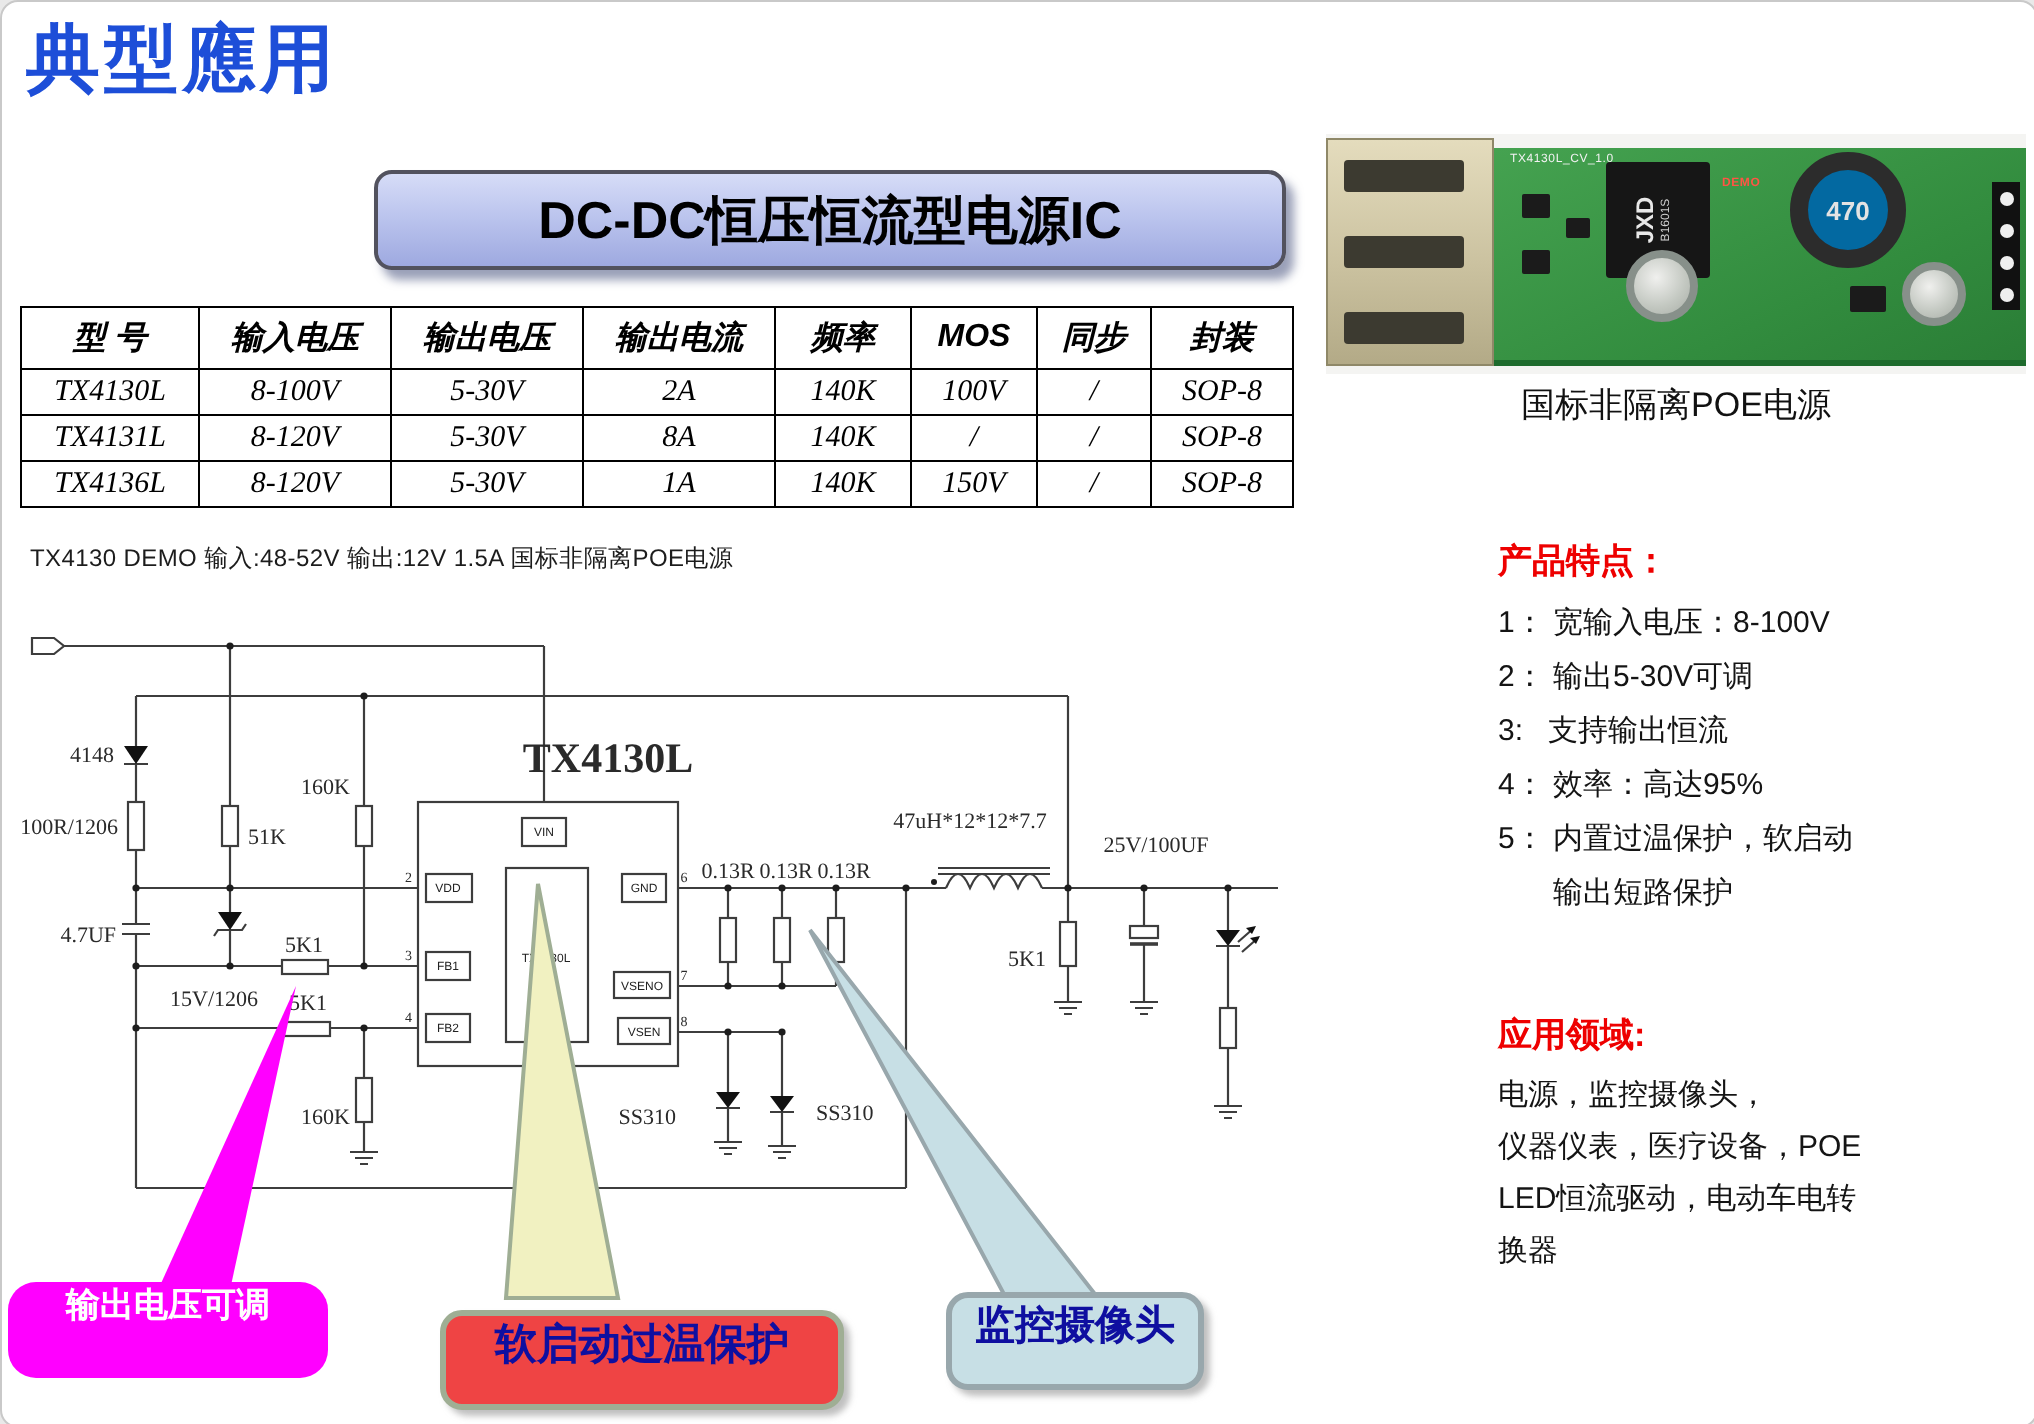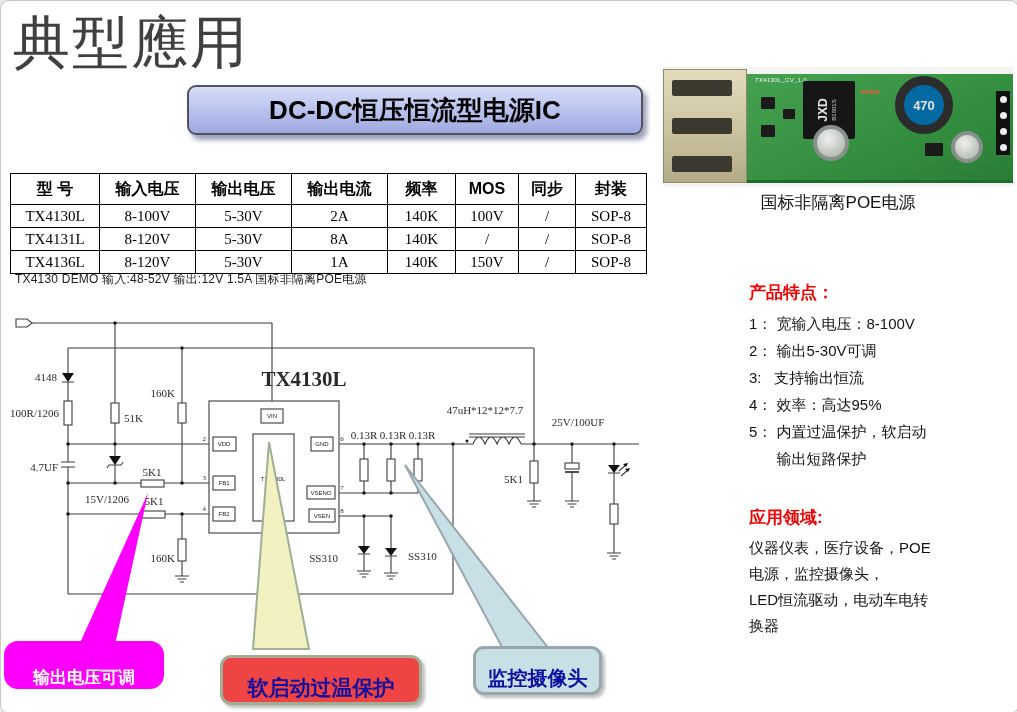--- a/index.html
+++ b/index.html
@@ -1,45 +1,45 @@
 <!DOCTYPE html>
 <html><head>
 <meta charset="utf-8">
 <style>
   html,body{margin:0;padding:0;background:#e9e9e9;}
   .slide{position:relative;width:1017px;height:712px;background:#ffffff;overflow:hidden;
          font-family:"Liberation Sans","DejaVu Sans",sans-serif;border:1px solid #c9c9c9;border-radius:9px;}
-  .page-title{position:absolute;left:12px;top:4px;font-size:57px;font-weight:400;color:#404040;letter-spacing:2px;}
+  .page-title{position:absolute;left:12px;top:4px;font-size:37px;font-weight:700;color:#1d4ed8;letter-spacing:2px;}
   .header-pill{position:absolute;left:186px;top:84px;width:452px;height:46px;border:2px solid #52525e;border-radius:9px;
         background:linear-gradient(#d6dcf7 0%,#bcc5ee 45%,#9ea9e0 100%);
         box-shadow:4px 5px 5px rgba(120,128,160,.75);
         display:flex;align-items:center;justify-content:center;
         font-size:26px;font-weight:bold;color:#000;}
   
-  table.spec{position:absolute;left:9px;top:172px;border-collapse:collapse;table-layout:fixed;}
+  table.spec{position:absolute;left:9px;top:152px;border-collapse:collapse;table-layout:fixed;font-style:italic;}
   table.spec th,table.spec td{border:1.6px solid #000;text-align:center;padding:0;overflow:hidden;}
   table.spec th{height:30px;font-size:16px;font-weight:bold;font-family:"Liberation Sans",sans-serif;}
   table.spec td{height:22px;font-size:15px;font-family:"Liberation Serif","DejaVu Serif",serif;}
   .c0{width:88px}.c1{width:95px}.c2{width:95px}.c3{width:95px}.c4{width:67px}.c5{width:62px}.c6{width:56px}.c7{width:70px}
   .demo-caption{position:absolute;left:14px;top:270px;font-size:12px;color:#1c1c1c;letter-spacing:.2px;}
   
   svg.schematic{position:absolute;left:8px;top:300px;}
   .wire{fill:none;stroke:#3d3d3d;stroke-width:1.1;}
   .thick{fill:none;stroke:#3d3d3d;stroke-width:1.8;}
   .comp{fill:#ffffff;stroke:#3d3d3d;stroke-width:1.1;}
   .blk{fill:#111111;stroke:none;}
   .dot{fill:#1d1d1d;}
   .slbl{font-family:"Liberation Serif","DejaVu Serif",serif;font-size:11px;fill:#2a2a2a;}
   .big{font-size:21px;font-weight:bold;}
   .pin{font-family:"Liberation Sans",sans-serif;font-size:6px;fill:#222;}
   .num{font-size:7px;}
   
   svg.overlay{position:absolute;left:0;top:0;pointer-events:none;}
   
-  .callout{position:absolute;display:flex;align-items:flex-end;justify-content:center;font-weight:bold;}
+  .callout{position:absolute;display:flex;align-items:flex-start;justify-content:center;font-weight:bold;}
   .callout.magenta{left:3px;top:640px;width:160px;height:48px;background:#ff00ff;border-radius:14px;
                    color:#ffffff;font-size:17px;}
   .callout.yellow{left:187px;top:654px;width:196px;height:44px;background:#ef4444;border:3px solid #9fae94;
                   border-radius:11px;color:#0f0fa0;font-size:21px;box-shadow:3px 3px 3px rgba(150,150,150,.6);margin-left:32px;}
   .callout.blue{left:472px;top:645px;width:123px;height:43px;background:#c7dfe5;border:3px solid #98a7ac;
                 border-radius:11px;color:#0f0fa0;font-size:20px;box-shadow:3px 3px 3px rgba(150,150,150,.6);}
   
   .photo{position:absolute;left:662px;top:66px;width:350px;height:120px;background:#f4f4f2;}
   .board{position:absolute;left:0;top:7px;width:350px;height:106px;background:linear-gradient(155deg,#4aa855,#328c3e 70%,#2a7d36);
          border-bottom:3px solid #1e6b2d;}
@@ -56,21 +56,21 @@
   .chip{position:absolute;background:#1b1b1b;border-radius:1px;}
   .cap{position:absolute;border-radius:50%;background:radial-gradient(circle at 40% 35%,#f0f0ee,#c2c7c0 60%,#a8ada6);
        border:4px solid #87908a;box-sizing:border-box;}
   .pinheader{position:absolute;left:333px;top:24px;width:14px;height:64px;background:#111;
              display:flex;flex-direction:column;align-items:center;justify-content:space-around;}
   .pinheader i{width:7px;height:7px;border-radius:50%;background:#efefef;}
   .silk{position:absolute;font-size:6px;color:#f2f2f2;letter-spacing:.3px;}
   .silk.red{color:#ff5544;font-weight:bold;}
   .photo-caption{position:absolute;left:662px;top:190px;width:350px;text-align:center;font-size:17px;color:#111;}
   
-  .features{position:absolute;left:748px;top:280px;width:264px;}
+  .features{position:absolute;left:748px;top:268px;width:264px;}
   .apps{position:absolute;left:748px;top:505px;width:266px;}
   .red-heading{font-size:17px;font-weight:bold;color:#ee0000;margin-bottom:6px;}
   .feat-line{font-size:15px;color:#141414;line-height:27px;white-space:pre-wrap;}
   .app-line{font-size:15px;color:#141414;line-height:26px;}
 </style>
 </head>
 <body>
 
 <div class="slide">
 
@@ -313,20 +313,20 @@
         <div class="feat-line">2： 输出5-30V可调</div>
         <div class="feat-line">3:   支持输出恒流</div>
         <div class="feat-line">4： 效率：高达95%</div>
         <div class="feat-line">5： 内置过温保护，软启动</div>
         <div class="feat-line">　   输出短路保护</div>
       </div>
   </div>
   <div class="apps">
     <div class="red-heading">应用领域:</div>
     <div>
+        <div class="app-line">电源，监控摄像头，</div>
         <div class="app-line">仪器仪表，医疗设备，POE</div>
-        <div class="app-line">电源，监控摄像头，</div>
         <div class="app-line">LED恒流驱动，电动车电转</div>
         <div class="app-line">换器</div>
       </div>
   </div>
 
 </div>
 
 </body></html>

